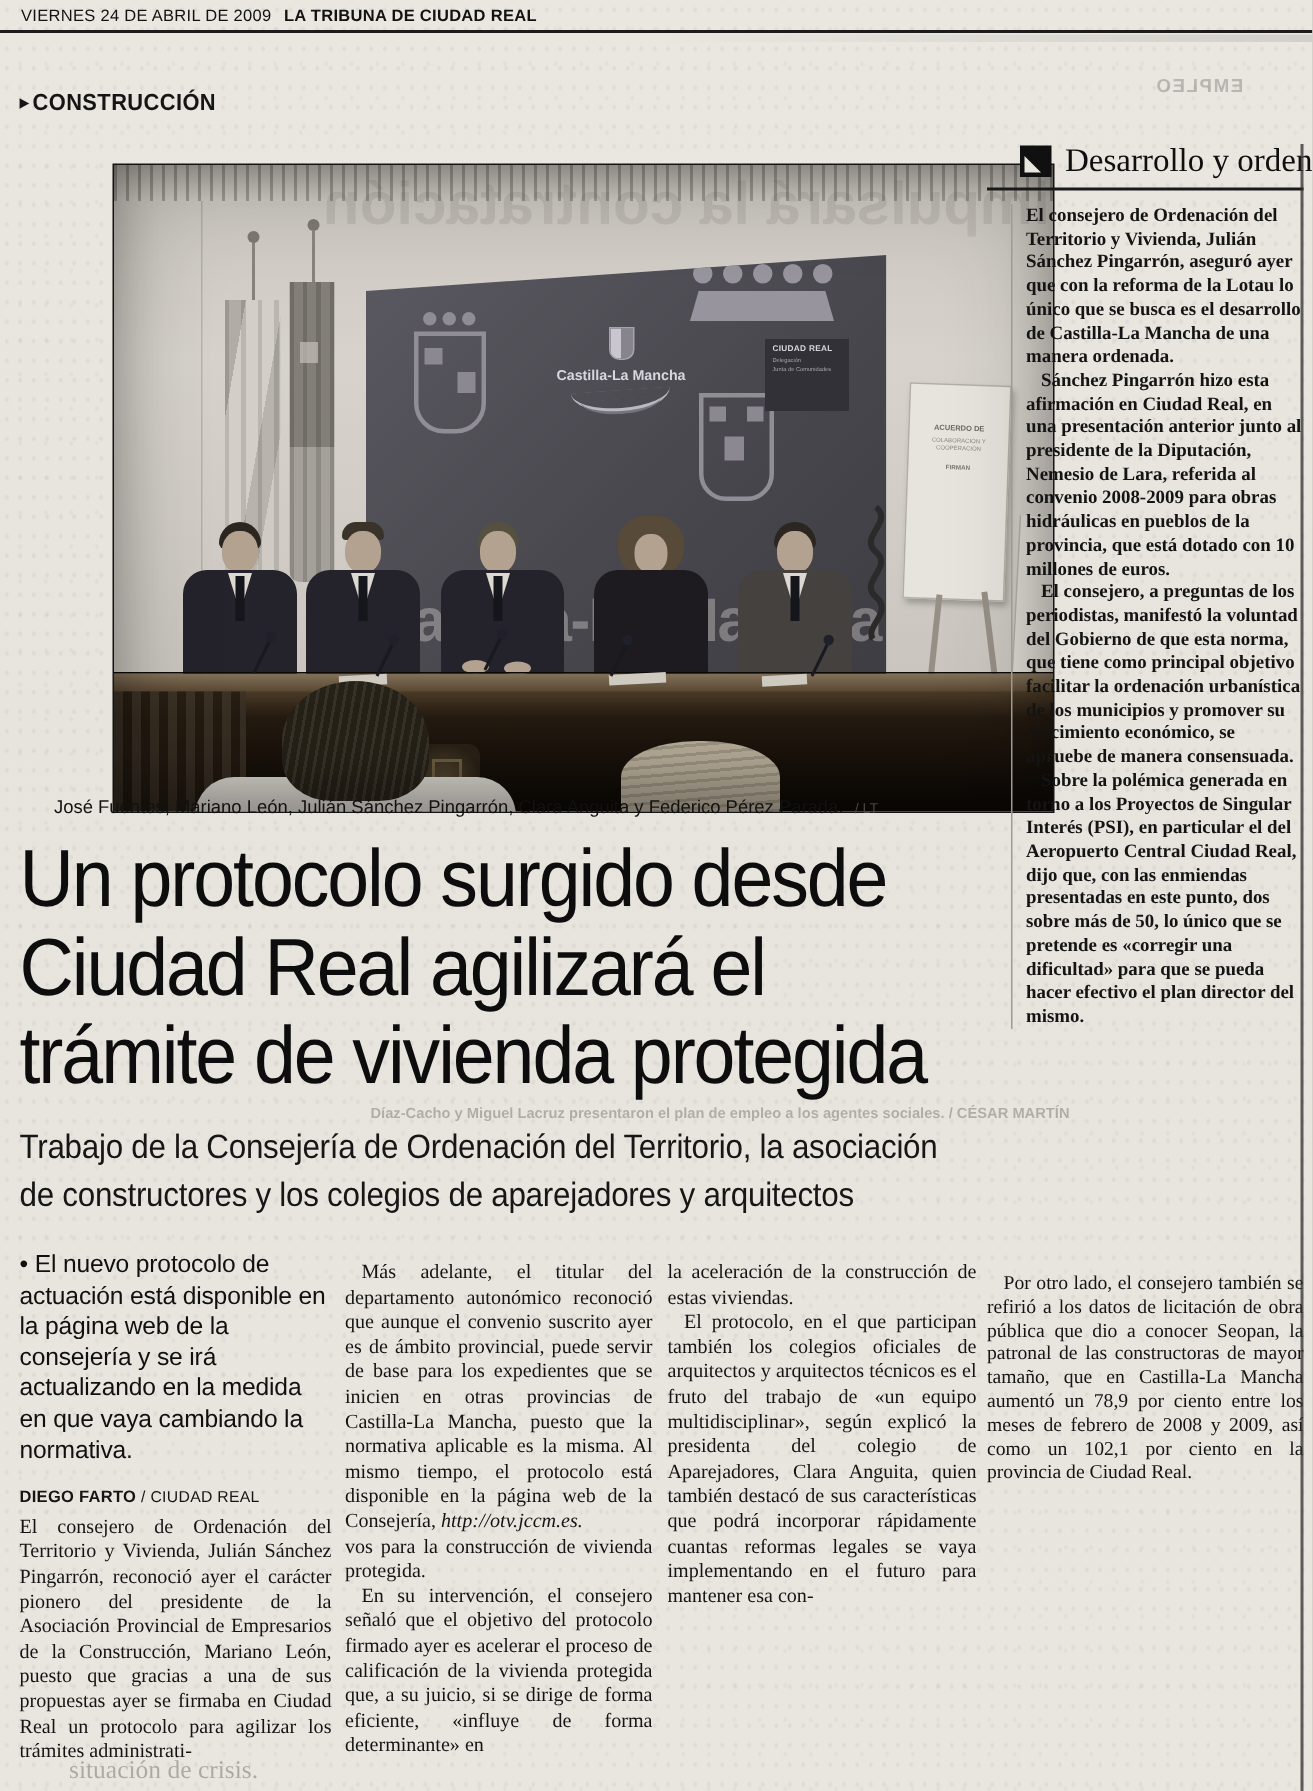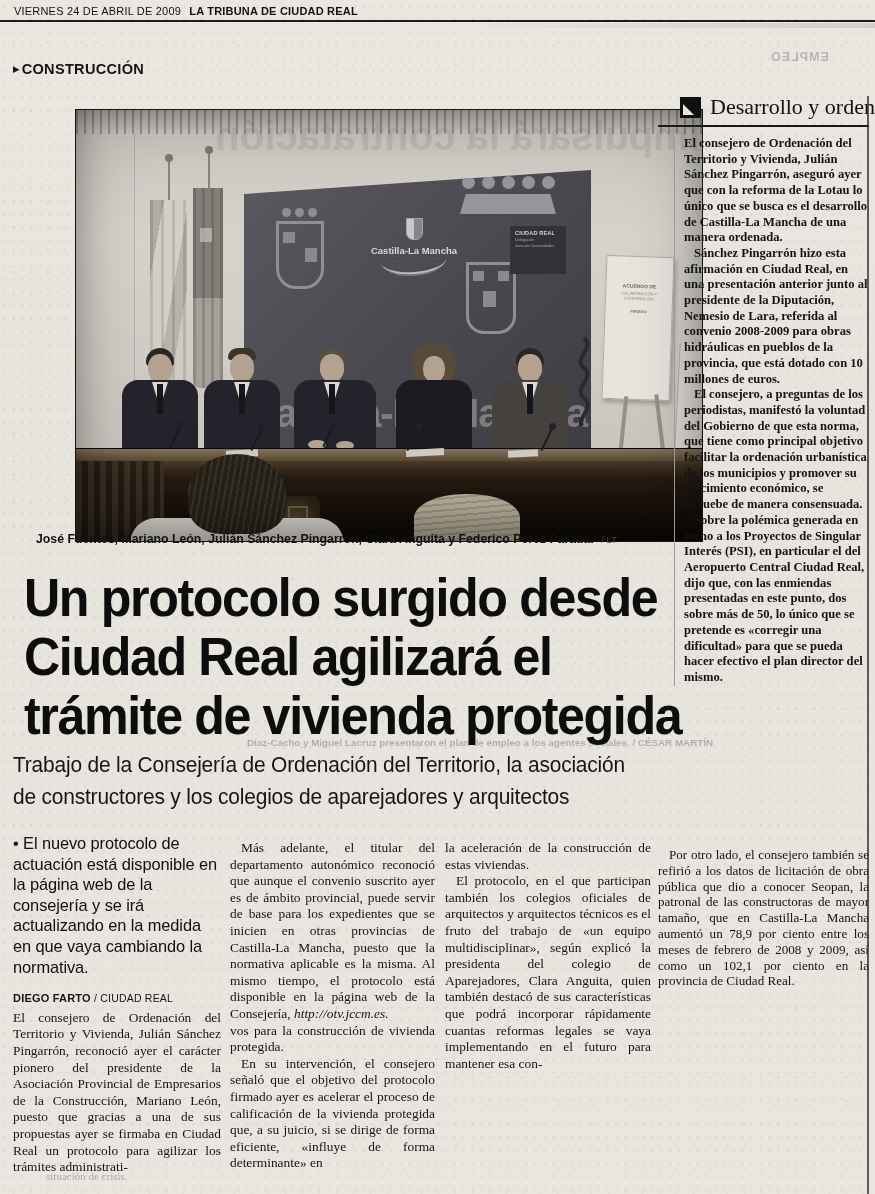--- a/index.html
+++ b/index.html
@@ -26,21 +26,21 @@
   .section-label{position:absolute;left:13px;top:60px;font-family:"Liberation Sans","DejaVu Sans",sans-serif;
     font-weight:bold;font-size:15.5px;letter-spacing:.3px;color:#151515;transform:scaleX(.94);transform-origin:0 50%;}
   .section-label::before{content:"\25B6";font-size:9px;vertical-align:2px;margin-right:2px;}
 
   
   .ghost{position:absolute;pointer-events:none;font-family:"Liberation Sans","DejaVu Sans",sans-serif;}
   .ghost-empleo{left:770px;top:50px;font-size:12.5px;font-weight:bold;color:rgba(40,40,40,.25);
     transform:scaleX(-1);letter-spacing:1px;}
   .ghost-bleedcap{left:247px;top:737px;font-size:9.8px;font-weight:bold;color:rgba(30,30,30,.28);}
   .ghost-crisis{left:46px;top:1170px;font-family:"Liberation Serif","DejaVu Serif",serif;
-    font-size:11px;color:rgba(30,30,30,.30);}
+    font-size:17px;color:rgba(30,30,30,.30);}
 
   
   .photo{position:absolute;left:35px;top:93px;width:626px;height:431px;border:1.5px solid #141414;
     overflow:hidden;background:linear-gradient(180deg,#c9c5be 0%,#d7d3cc 30%,#d0ccc5 60%,#c2beb7 100%);}
   .photo *{position:absolute;}
   .ceiling{left:0;top:0;width:100%;height:24px;
     background:
       repeating-linear-gradient(90deg,rgba(40,40,40,.30) 0 2px,rgba(0,0,0,0) 2px 8px),
       linear-gradient(#a8a49c,#cdc9c2);}
   .wall-line{left:58px;top:24px;width:1px;height:260px;background:rgba(0,0,0,.14);}
@@ -161,26 +161,26 @@
   .aud-woman-hair{left:338px;top:384px;width:106px;height:50px;border-radius:48% 48% 10% 10%;
     background:
       repeating-linear-gradient(175deg,rgba(0,0,0,.14) 0 2px,rgba(0,0,0,0) 2px 6px),
       #b5ab97;}
   .photo-vignette{left:0;top:0;width:100%;height:100%;
     box-shadow:inset 0 0 70px rgba(0,0,0,.28), inset 0 -18px 30px rgba(0,0,0,.22);}
 
   
   .caption{position:absolute;left:36px;top:529px;width:626px;font-family:"Liberation Sans","DejaVu Sans",sans-serif;
     white-space:nowrap;}
-  .cap-names{font-weight:bold;font-size:12.3px;color:#111;}
+  .cap-names{font-weight:normal;font-size:12.3px;color:#111;}
   .cap-credit{font-size:9.5px;color:#444;margin-left:3px;}
 
   
-  .headline{position:absolute;left:12px;top:556px;width:660px;margin:12px;
-    font-family:"Liberation Sans","DejaVu Sans",sans-serif;font-weight:bold;
+  .headline{position:absolute;left:12px;top:556px;width:660px;margin:1px;
+    font-family:"Liberation Sans","DejaVu Sans",sans-serif;font-weight:normal;
     font-size:54px;line-height:59px;letter-spacing:-1.5px;color:#0d0d0d;}
   .headline .hl{white-space:nowrap;transform:scaleX(.93);transform-origin:0 50%;}
   .subhead{position:absolute;left:13px;top:749px;width:660px;margin:0;
     font-family:"Liberation Sans","DejaVu Sans",sans-serif;font-weight:normal;
     font-size:22.5px;line-height:31.5px;letter-spacing:-.2px;color:#161616;}
   .subhead .sh{white-space:nowrap;transform:scaleX(.93);transform-origin:0 50%;}
 
   
   .col{position:absolute;font-family:"Liberation Serif","DejaVu Serif",serif;
     font-size:13.4px;line-height:16.6px;text-align:justify;color:#141414;}

